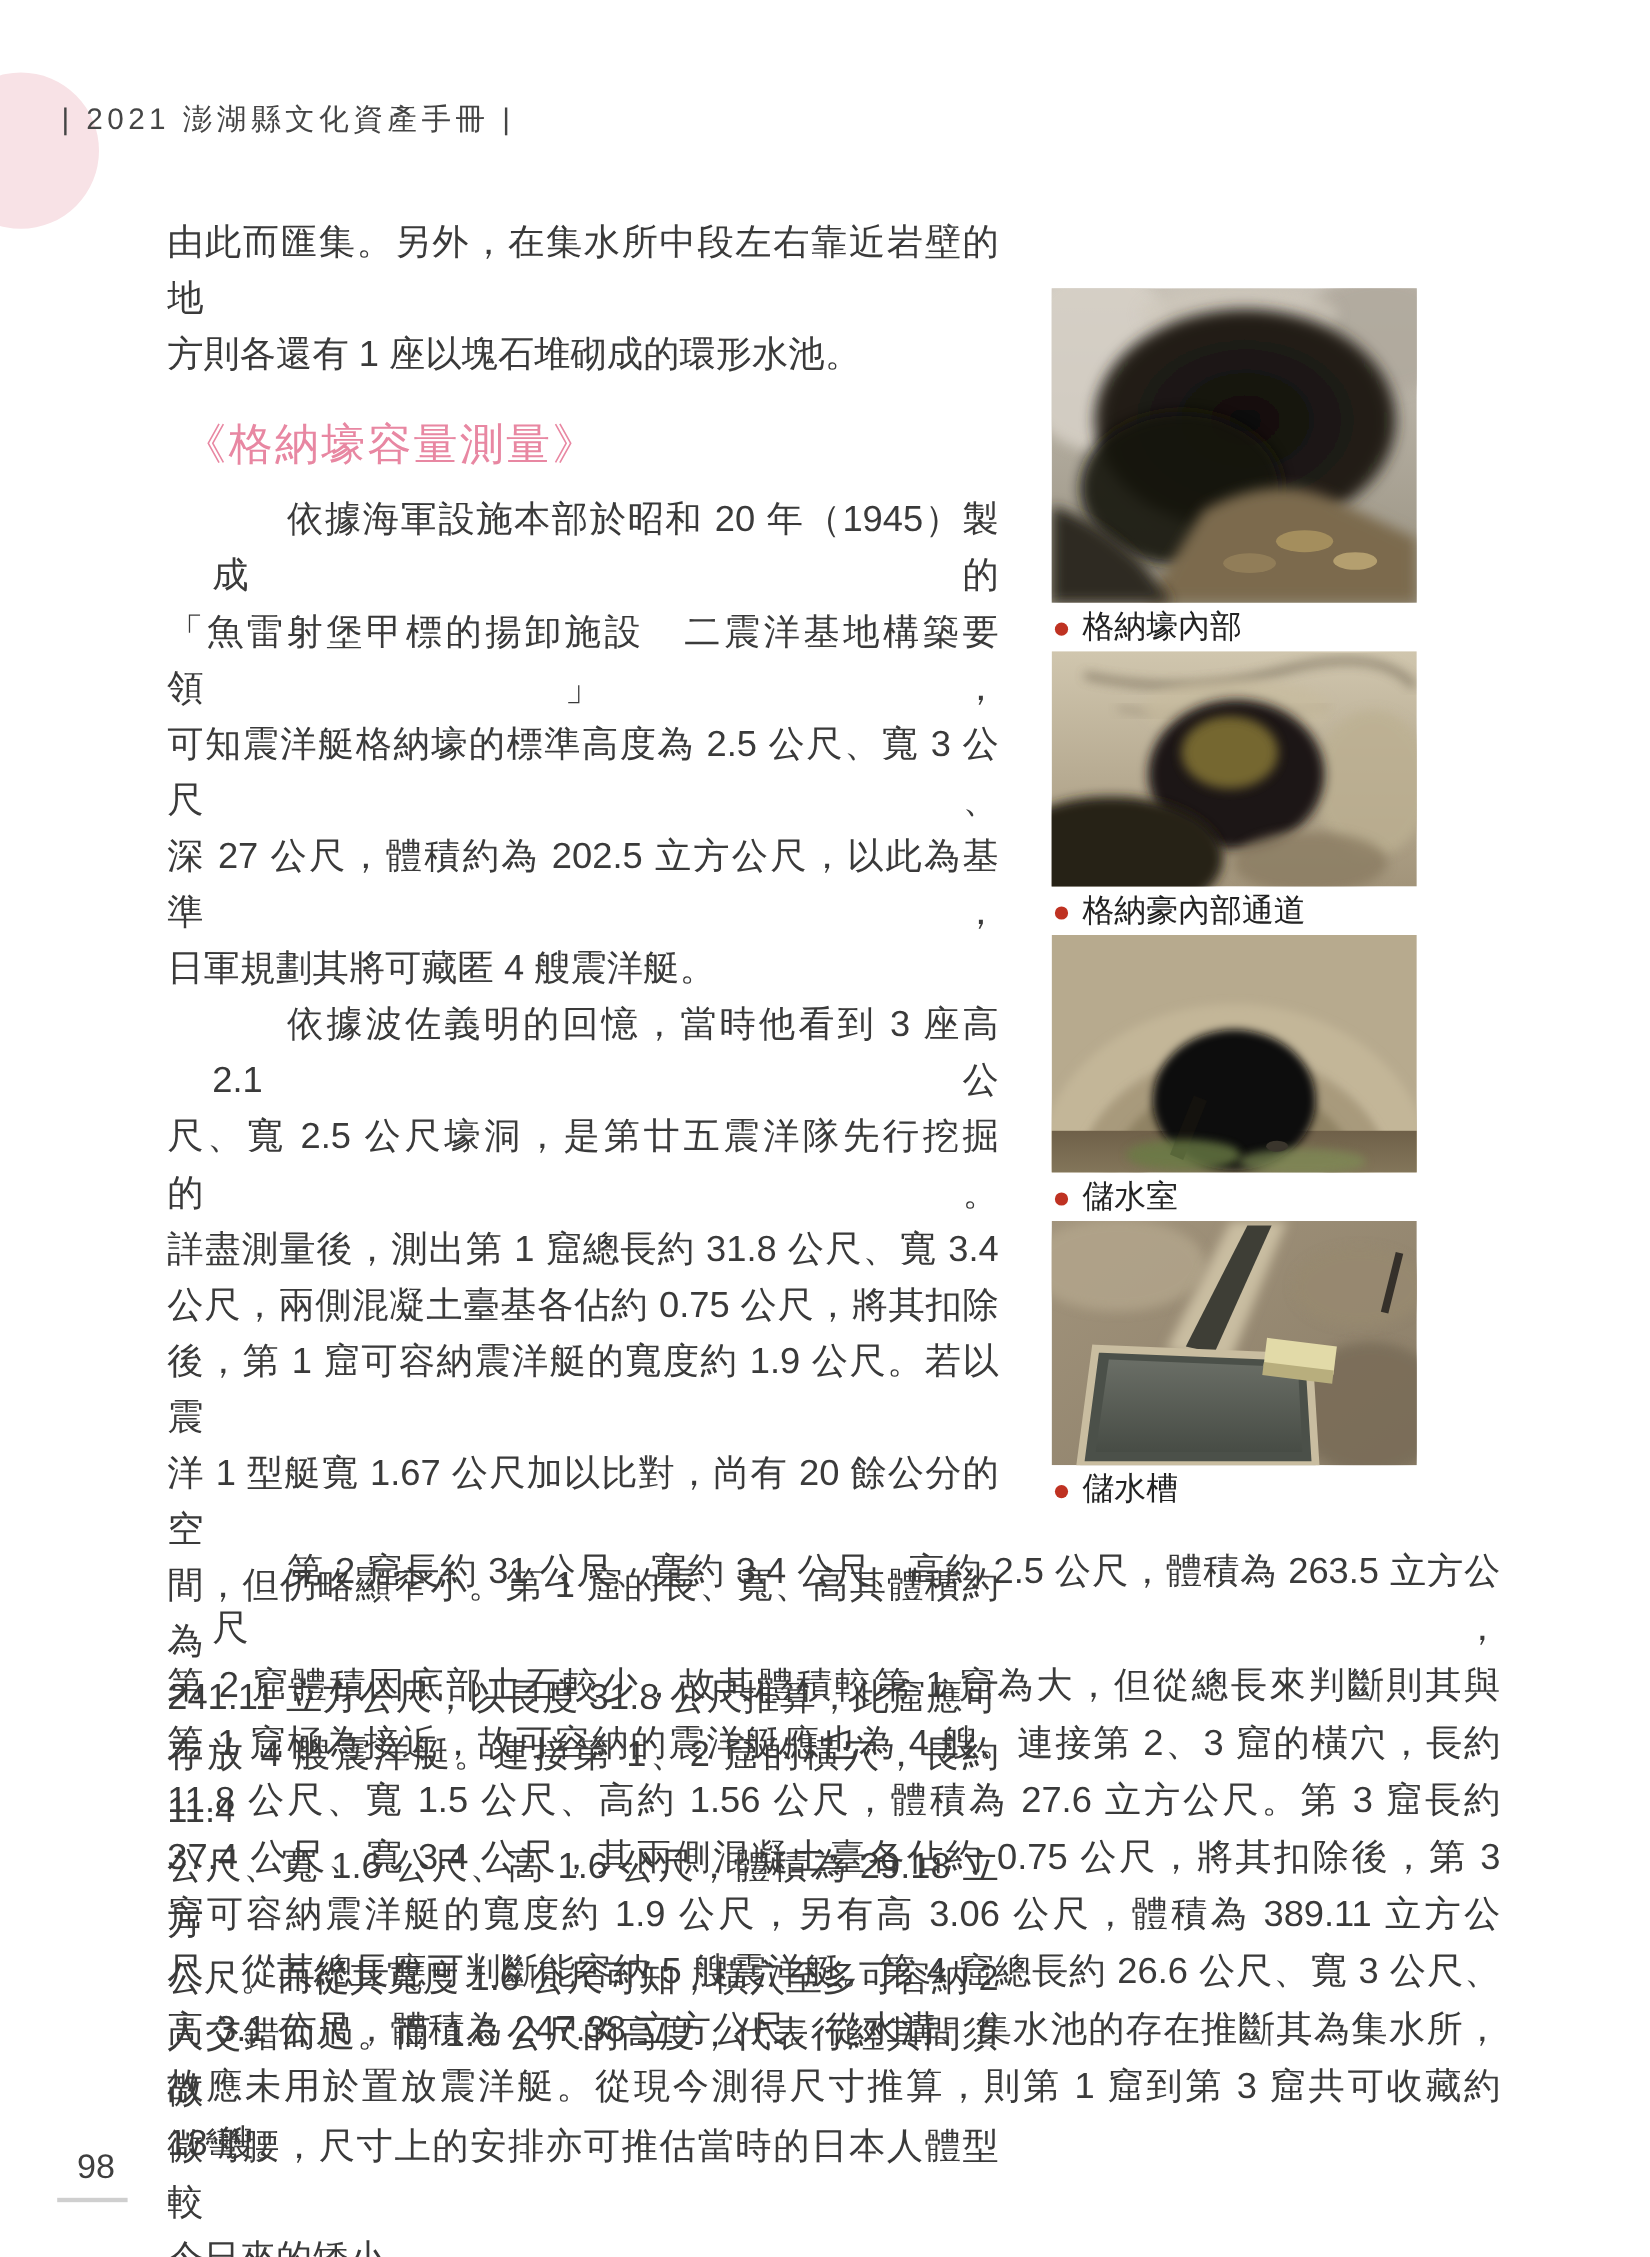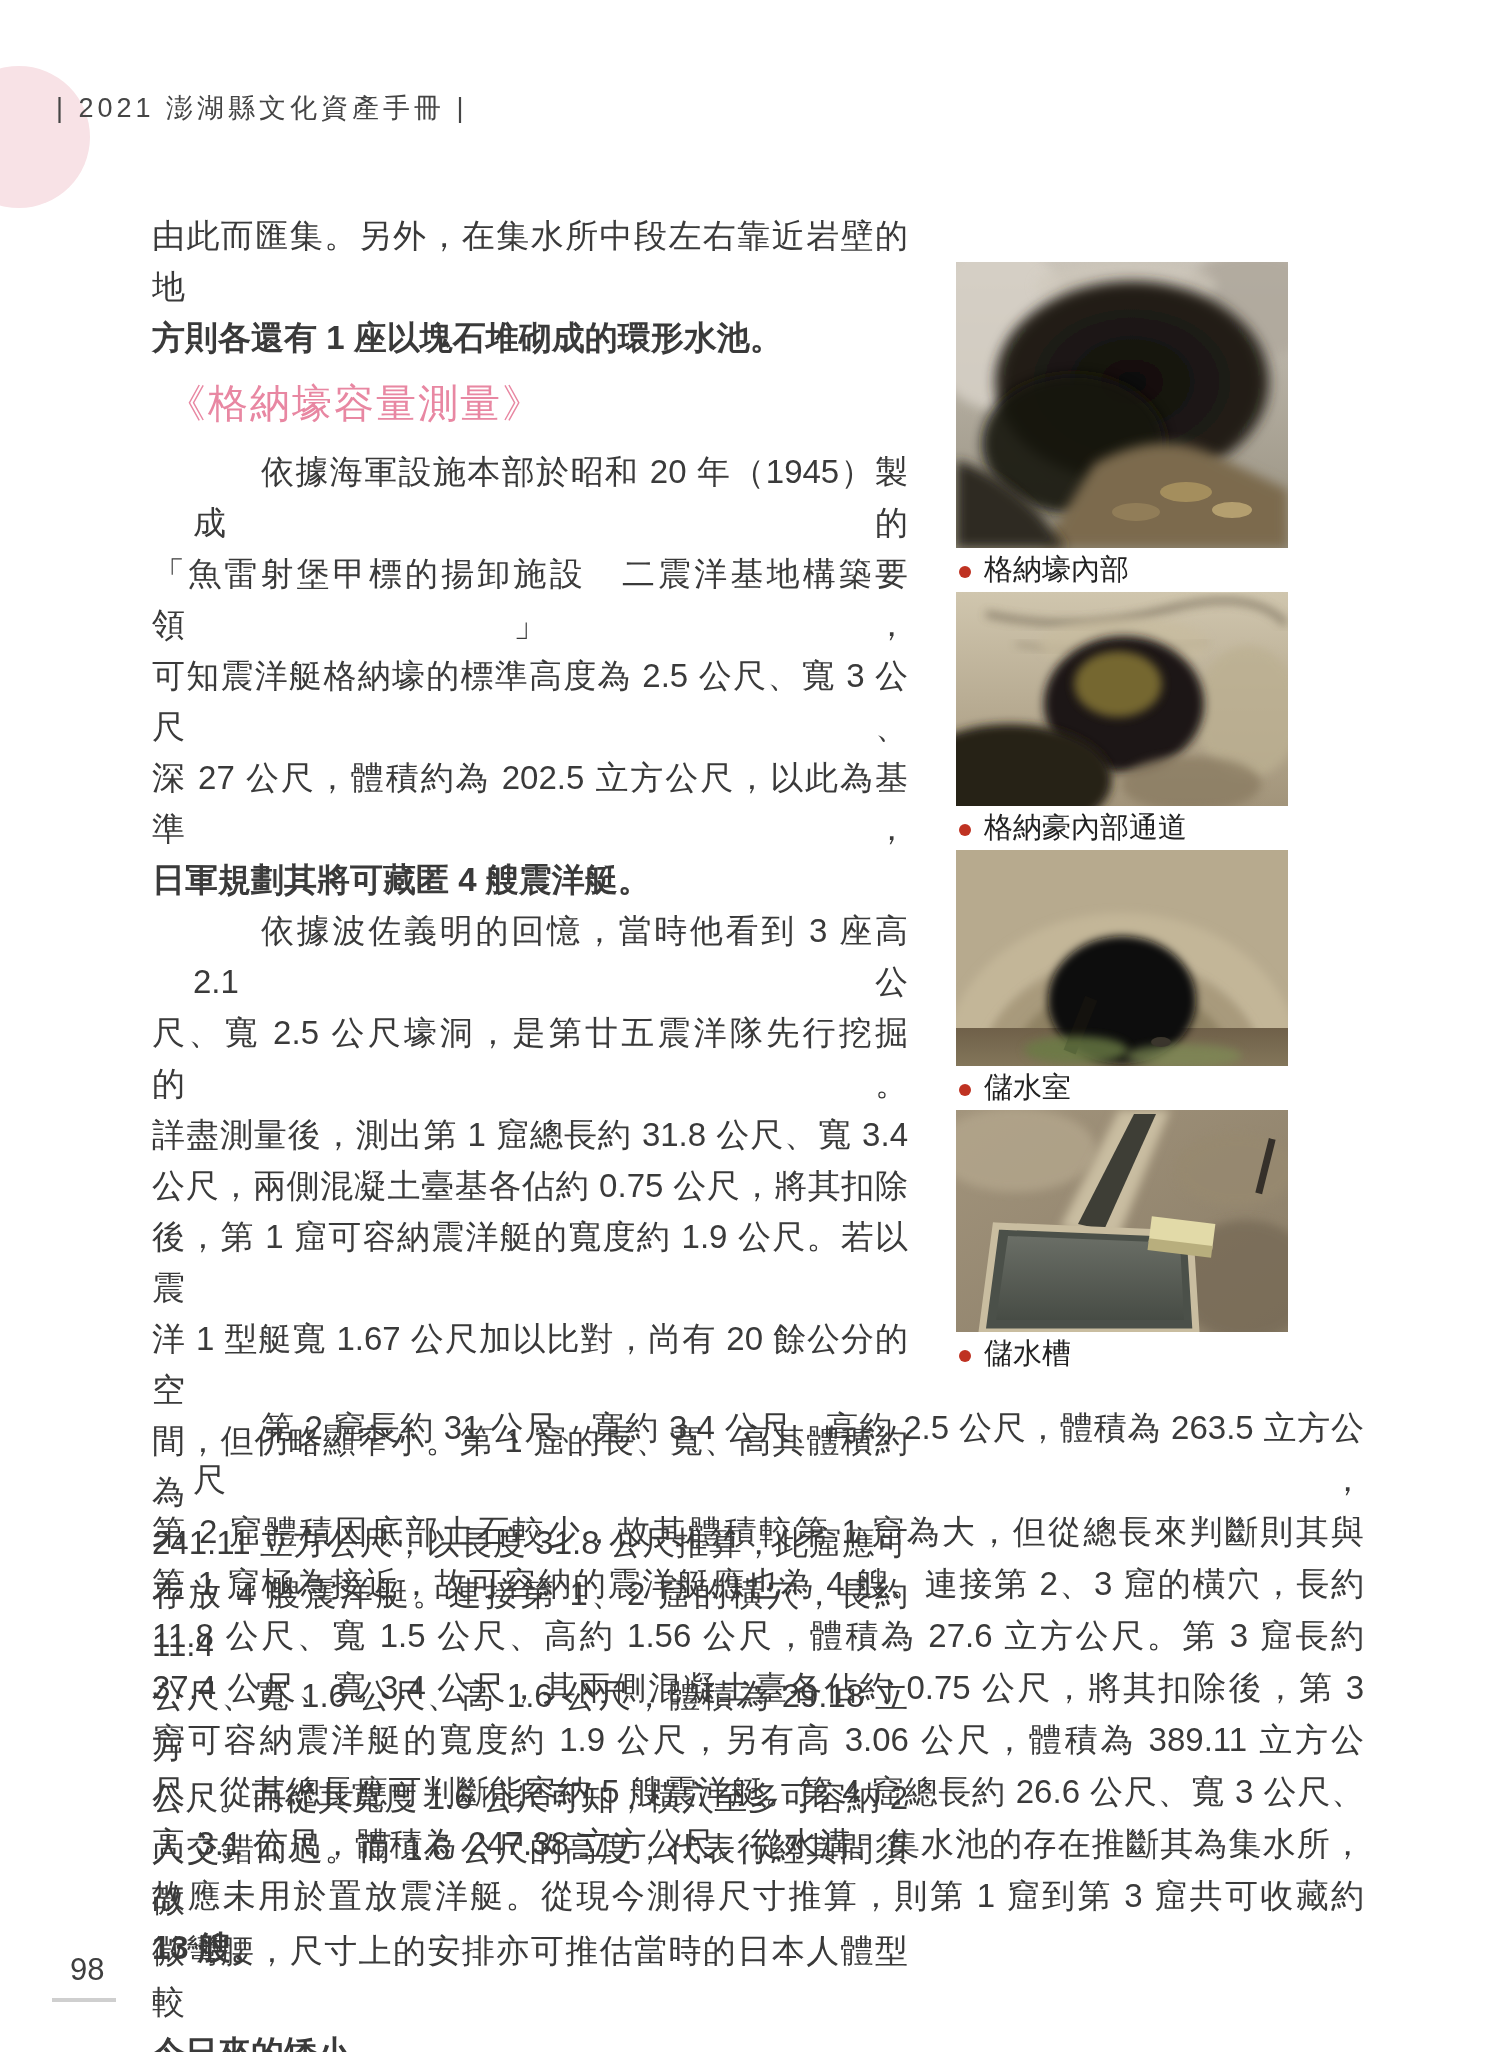--- a/index.html
+++ b/index.html
@@ -14,24 +14,24 @@
     border-radius:50%; background:#f8e2e6;
   }
   .page-header {
     position:absolute; left:56px; top:90px;
     font-size:27px; letter-spacing:4px; color:#454545; white-space:nowrap;
   }
   .line {
     text-align:justify; text-align-last:justify;
   }
   .line.first { text-indent:68px;margin-left:41px; }
-  .line.end { text-align-last:left;font-weight:bold; }
+  .line.end { text-align-last:left; }
   .intro {
     position:absolute; left:152px; top:194px; width:756px;
-    font-size:33px; line-height:51px;margin-top:16px;
+    font-size:33px; line-height:51px;
   }
   .section-heading {
     position:absolute; left:150px; top:360px; margin:16px;
     font-size:40px; font-weight:500; letter-spacing:2px; color:#e887a2;
     white-space:nowrap;
   }
   .col {
     position:absolute; left:152px; top:446px; width:756px;
     font-size:33px; line-height:51px;
   }

